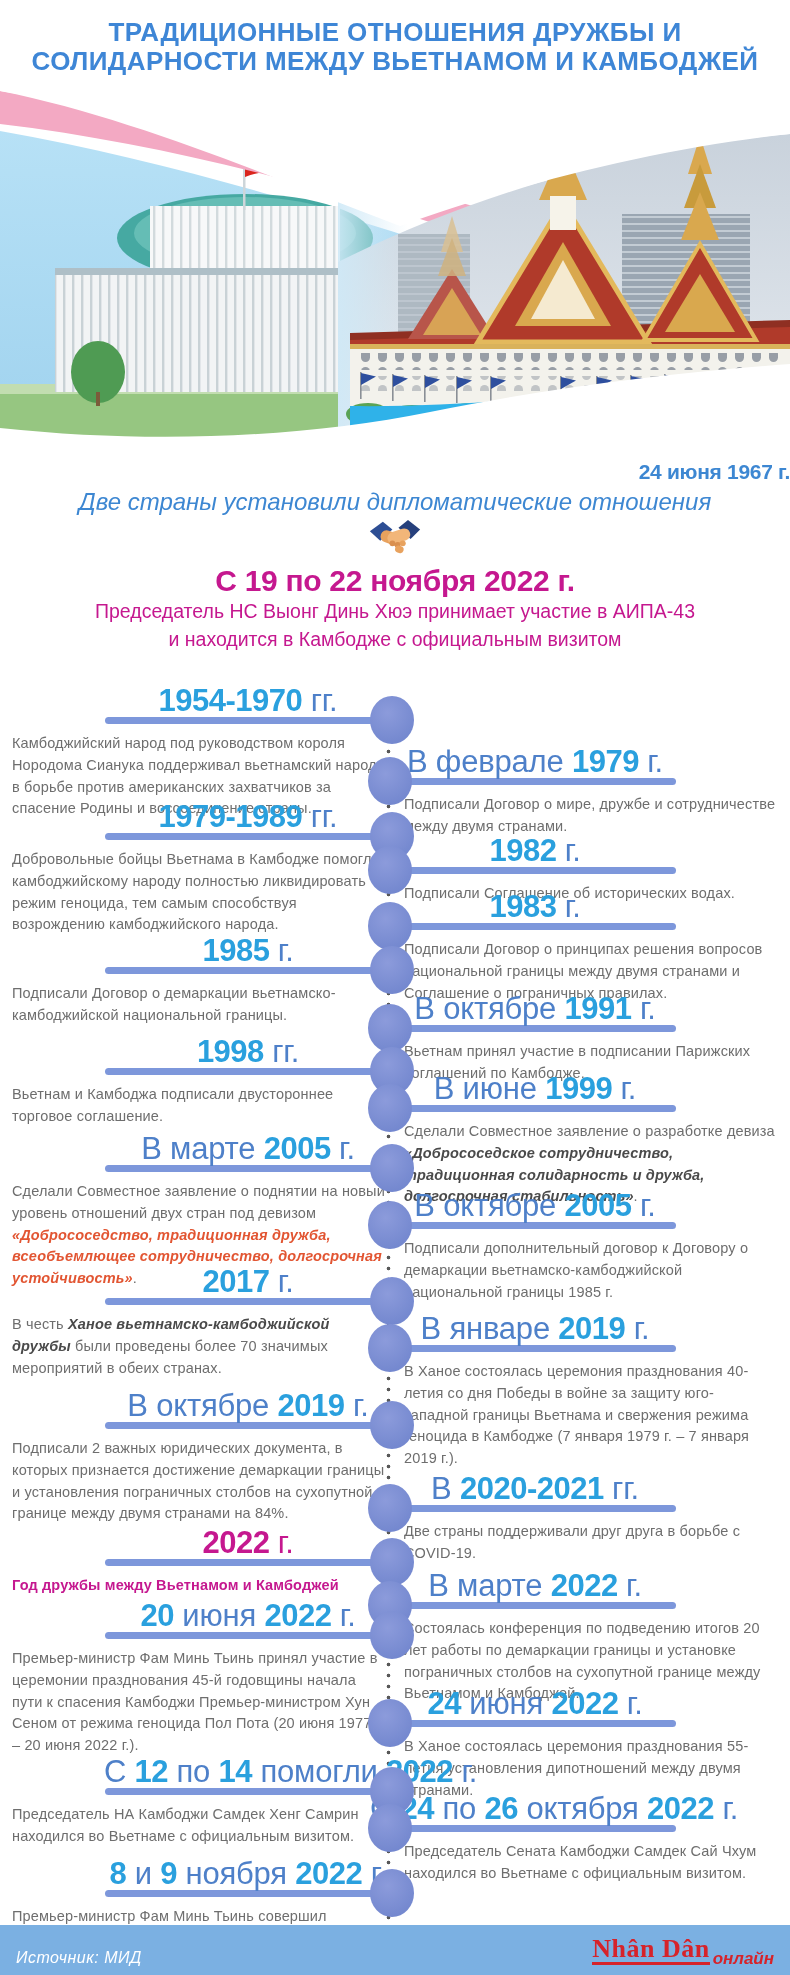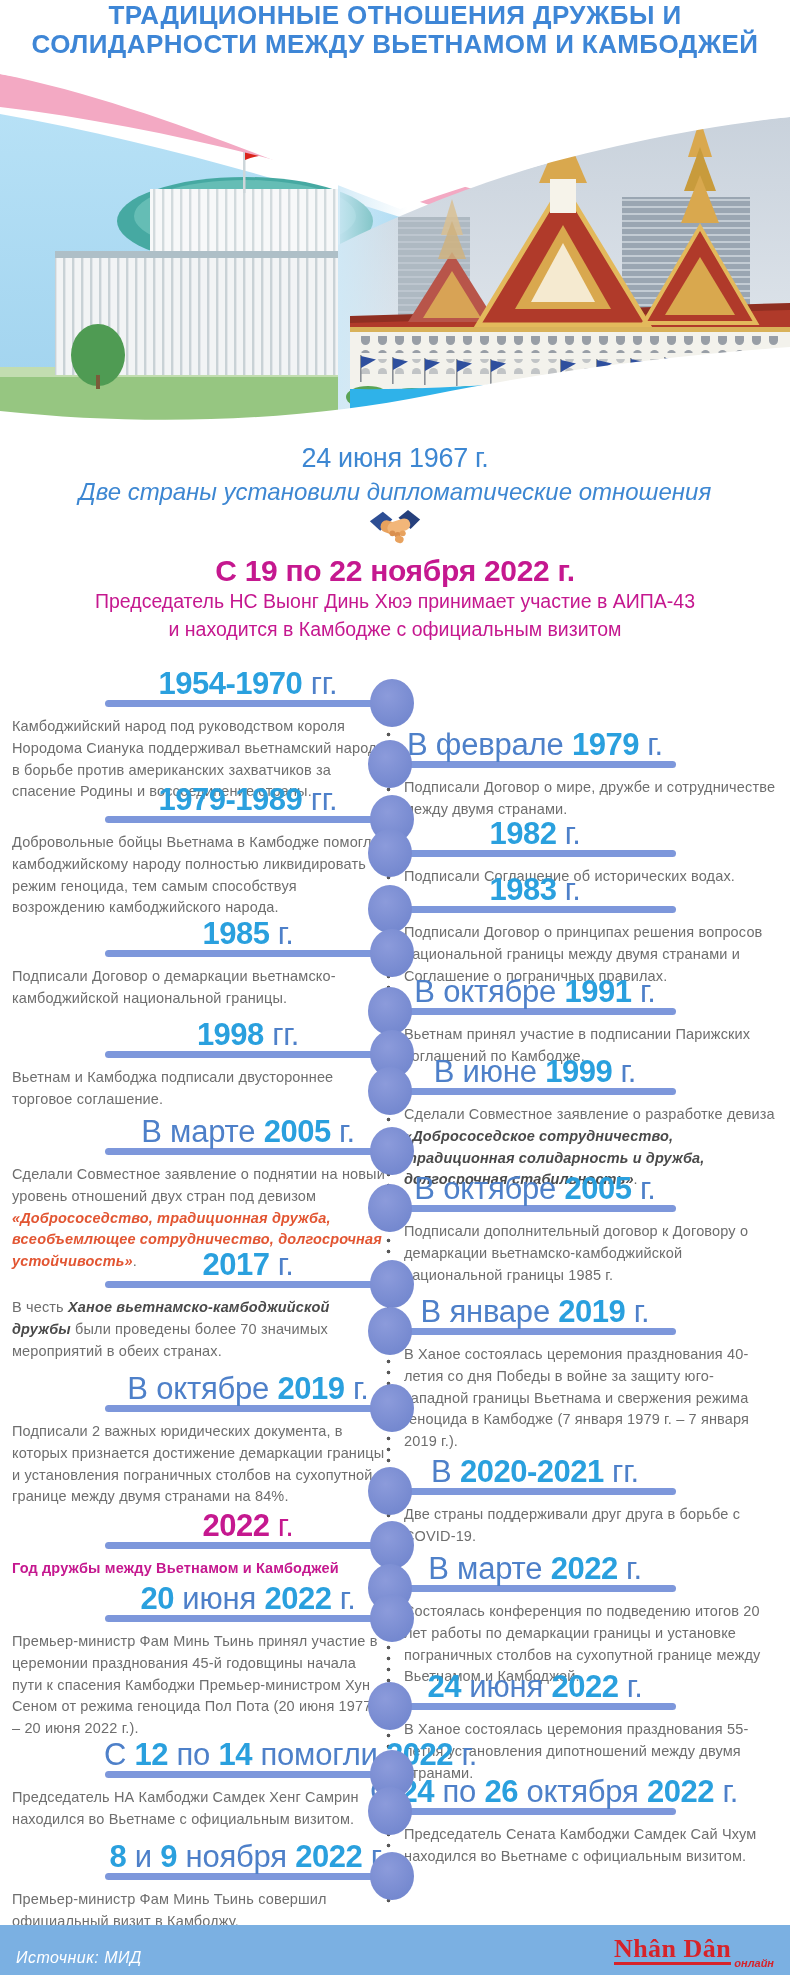--- a/index.html
+++ b/index.html
@@ -5,30 +5,30 @@
   :root{
     --titleBlue:#3E86D6; --introBlue:#3D87D2; --numBlue:#2AA0DE; --dateBlue:#4E80C9;
     --bar:#7D97DB; --node:#7C90D4; --magenta:#C5188F; --orange:#E25532;
     --bodyGray:#6E6E6E; --darkEm:#4A4A4A; --footerBg:#7BB0E2; --logoRed:#D6232A;
   }
   *{margin:0;padding:0;box-sizing:border-box;}
   body{width:790px;background:#fff;font-family:"Liberation Sans","DejaVu Sans",sans-serif;}
   .page{position:relative;width:790px;height:1975px;overflow:hidden;background:#fff;}
 
   
-  .main-title{padding-top:1px;text-align:center;font-weight:800;font-size:26px;line-height:29px;
+  .main-title{padding-top:18px;text-align:center;font-weight:800;font-size:26px;line-height:29px;
     color:var(--titleBlue);letter-spacing:.4px;text-transform:uppercase;
     text-shadow:0 1px 0 rgba(255,255,255,.8);}
 
   
   .banner{display:block;width:790px;height:375px;}
 
   
   .mid{height:215px;text-align:center;}
-  .established-date{margin-top:9px;font-size:27px;font-weight:400;color:var(--introBlue);letter-spacing:-.3px;}
+  .established-date{margin-top:9px;font-size:21px;font-weight:700;color:var(--introBlue);letter-spacing:-.3px;text-align:right;}
   .established-caption{margin-top:4px;font-size:24px;font-style:italic;color:var(--introBlue);}
   .handshake{margin-top:3px;}
   .visit-heading{margin-top:1px;font-size:30px;font-weight:800;color:var(--magenta);letter-spacing:-.3px;}
   .visit-line{font-size:19.5px;line-height:1.42;color:var(--magenta);}
 
   
   .timeline{position:relative;width:790px;height:1265px;}
   .center-dots{position:absolute;left:386px;top:38px;height:1212px;width:5px;
     background-image:radial-gradient(circle,#585858 1.7px,transparent 2.1px);
     background-size:5px 11px;background-repeat:repeat-y;}
@@ -56,21 +56,21 @@
   .sg-o{color:var(--orange);font-weight:700;font-style:italic;}
   .sg-m{color:var(--magenta);font-weight:700;}
 
   
   .footer{position:absolute;left:0;bottom:0;width:790px;height:50px;background:var(--footerBg);
     display:flex;align-items:center;justify-content:space-between;padding:0 16px;}
   .source-credit{color:#fff;font-style:italic;font-size:16px;letter-spacing:.5px;align-self:flex-end;padding-bottom:8px;}
   .logo-wrap{display:flex;align-items:flex-end;}
   .nhandan-logo{color:var(--logoRed);font-weight:800;font-size:26px;letter-spacing:.5px;
     border-bottom:3px solid var(--logoRed);line-height:1.05;font-family:"Liberation Serif","DejaVu Serif",serif;}
-  .logo-online{color:var(--logoRed);font-weight:700;font-style:italic;font-size:11px;margin-left:3px;position:relative;top:4px;}
+  .logo-online{color:var(--logoRed);font-weight:700;font-style:italic;font-size:17px;margin-left:3px;position:relative;top:4px;}
 </style>
 </head>
 <body>
 
 <div class="page">
 
   <div class="main-title">
     <div>ТРАДИЦИОННЫЕ ОТНОШЕНИЯ ДРУЖБЫ И</div>
     <div>СОЛИДАРНОСТИ МЕЖДУ ВЬЕТНАМОМ И КАМБОДЖЕЙ</div>
   </div>

